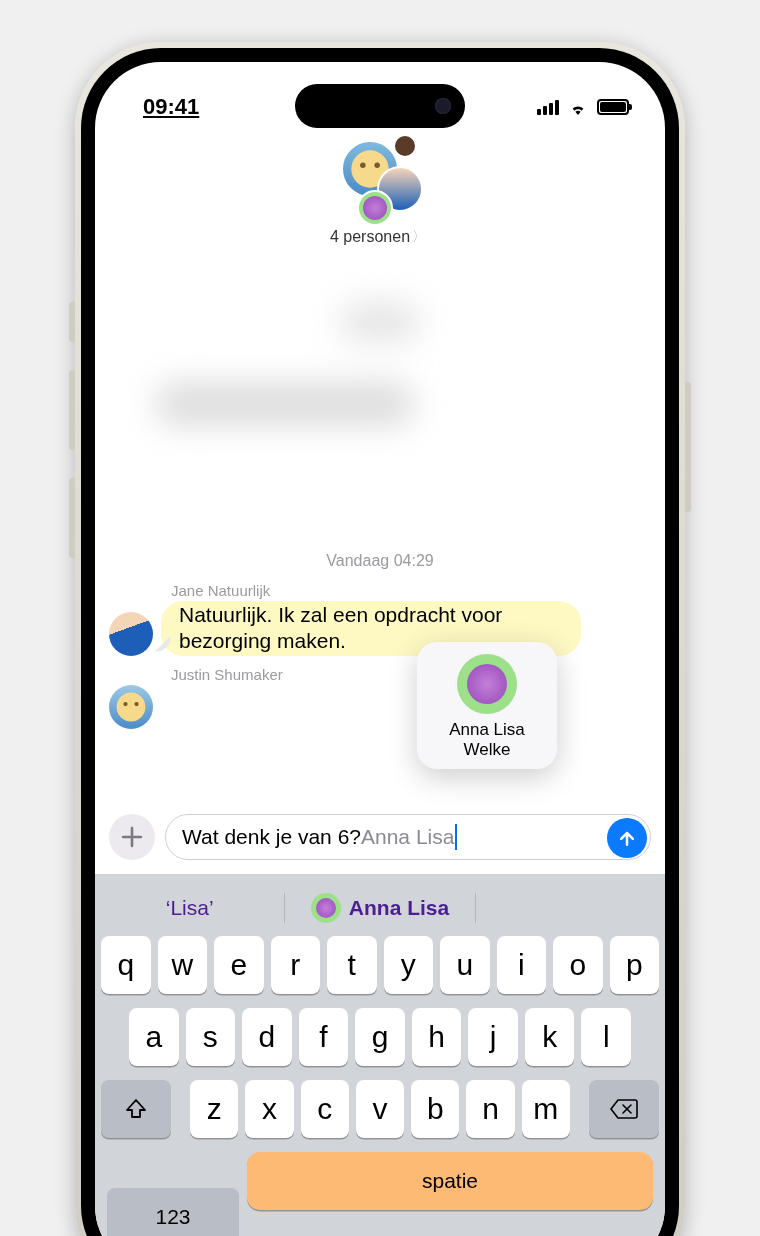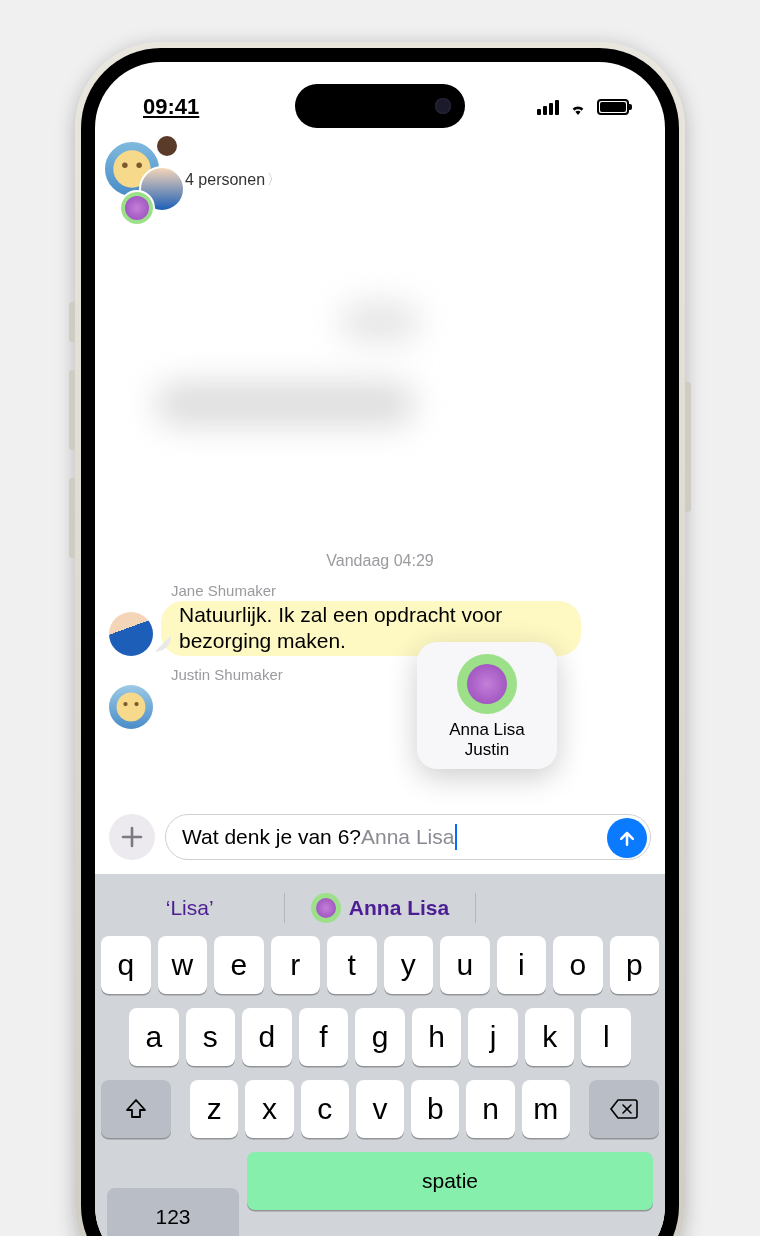--- a/index.html
+++ b/index.html
@@ -58,21 +58,21 @@
   .bars { display:flex; align-items:flex-end; gap:2px; height:16px;}
   .bars span { width:4px; background:#000; border-radius:1px;}
   .bars span:nth-child(1){height:6px}.bars span:nth-child(2){height:9px}.bars span:nth-child(3){height:12px}.bars span:nth-child(4){height:15px}
   .wifi-icon { width:22px; height:16px; }
   .battery { width:32px;height:16px;border:2px solid #000;border-radius:4px;position:relative;}
   .battery::after{content:"";position:absolute;right:-5px;top:3px;width:3px;height:6px;background:#000;border-radius:0 2px 2px 0;}
   .battery .fill{position:absolute;left:1px;top:1px;bottom:1px;right:1px;background:#000;border-radius:2px;}
 
   .header-zone {
     position:absolute; top:70px; left:0; right:4px;
-    display:flex; flex-direction:row; align-items:center;text-align:center;
+    display:flex; flex-direction:column; align-items:center;text-align:center;
   }
   .group-avatar {
     position:relative; width:90px; height:90px;
   }
   .ga-main {
     position:absolute; width:58px;height:58px;border-radius:50%;
     left:8px; top:8px;
     background: linear-gradient(#7fb9de,#4a8cc8);
     border:2px solid #fff;
     display:flex;align-items:center;justify-content:center;
@@ -188,21 +188,21 @@
   .krow.r3 .key-shift, .krow.r3 .key-del {
     width:70px; flex:none; background:#b9bdc6;
   }
   .krow.r3 { padding:0;}
   .krow.r3 .letters { display:flex; gap:7px; flex:1; margin:0 12px;}
   .krow.r3 .letters .key{flex:1;}
   .bottom-row { display:flex; gap:8px; padding:0 6px;}
   .key-123, .key-return { width:132px; background:#b9bdc6; height:58px;
     border-radius:8px;box-shadow:0 1.5px 0 rgba(0,0,0,.3);
     display:flex;align-items:center;justify-content:center;font-size:21px;margin-top:36px;}
-  .key-space { flex:1; background:#86efac; height:58px; border-radius:8px;
+  .key-space { flex:1; background:#fdba74; height:58px; border-radius:13px;
     box-shadow:0 1.5px 0 rgba(0,0,0,.3);
     display:flex;align-items:center;justify-content:center;font-size:21px;}
   .emoji-face{width:34px;height:34px;border-radius:50%;background:#f6d98a;position:relative;}
   .emoji-face::before,.emoji-face::after{content:"";position:absolute;width:5px;height:5px;background:#7a5a2a;border-radius:50%;top:11px;}
   .emoji-face::before{left:8px}.emoji-face::after{right:8px}
 </style>
 </head>
 <body>
 
 <div class="phone-frame">
@@ -257,40 +257,40 @@
       </div>
 
       <div class="blur-zone">
         <div class="blur1"></div>
         <div class="blur2"></div>
       </div>
 
       <div class="timestamp">Vandaag 04:29</div>
 
       <div class="msgs">
-        <div class="sender">Jane Shumaker</div>
+        <div class="sender">Jane Natuurlijk</div>
         <div class="bubble-row">
           <div class="avatar av-jane"></div>
           <div class="bubble">Natuurlijk. Ik zal een opdracht voor bezorging maken.</div>
         </div>
         <div class="sender">Justin Shumaker</div>
         <div class="bubble-row">
           <div class="avatar av-justin">
               <div class="emoji-face" style="transform:scale(.85)"></div>
             </div>
         </div>
       </div>
 
       <div class="mention-popover">
         <div class="pop-av">
             <div class="unicorn-mini" style="width:40px;height:40px"></div>
           </div>
         <div class="pop-name">
           <div>Anna Lisa</div>
-          <div>Justin</div>
+          <div>Welke</div>
         </div>
       </div>
 
       <div class="compose-row">
         <div class="plus-btn">
           <svg width="22" height="22" viewBox="0 0 22 22">
               <path d="M11 2v18M2 11h18" stroke="#7a7a80" stroke-width="2.6" stroke-linecap="round"></path>
             </svg>
         </div>
         <div class="compose">

